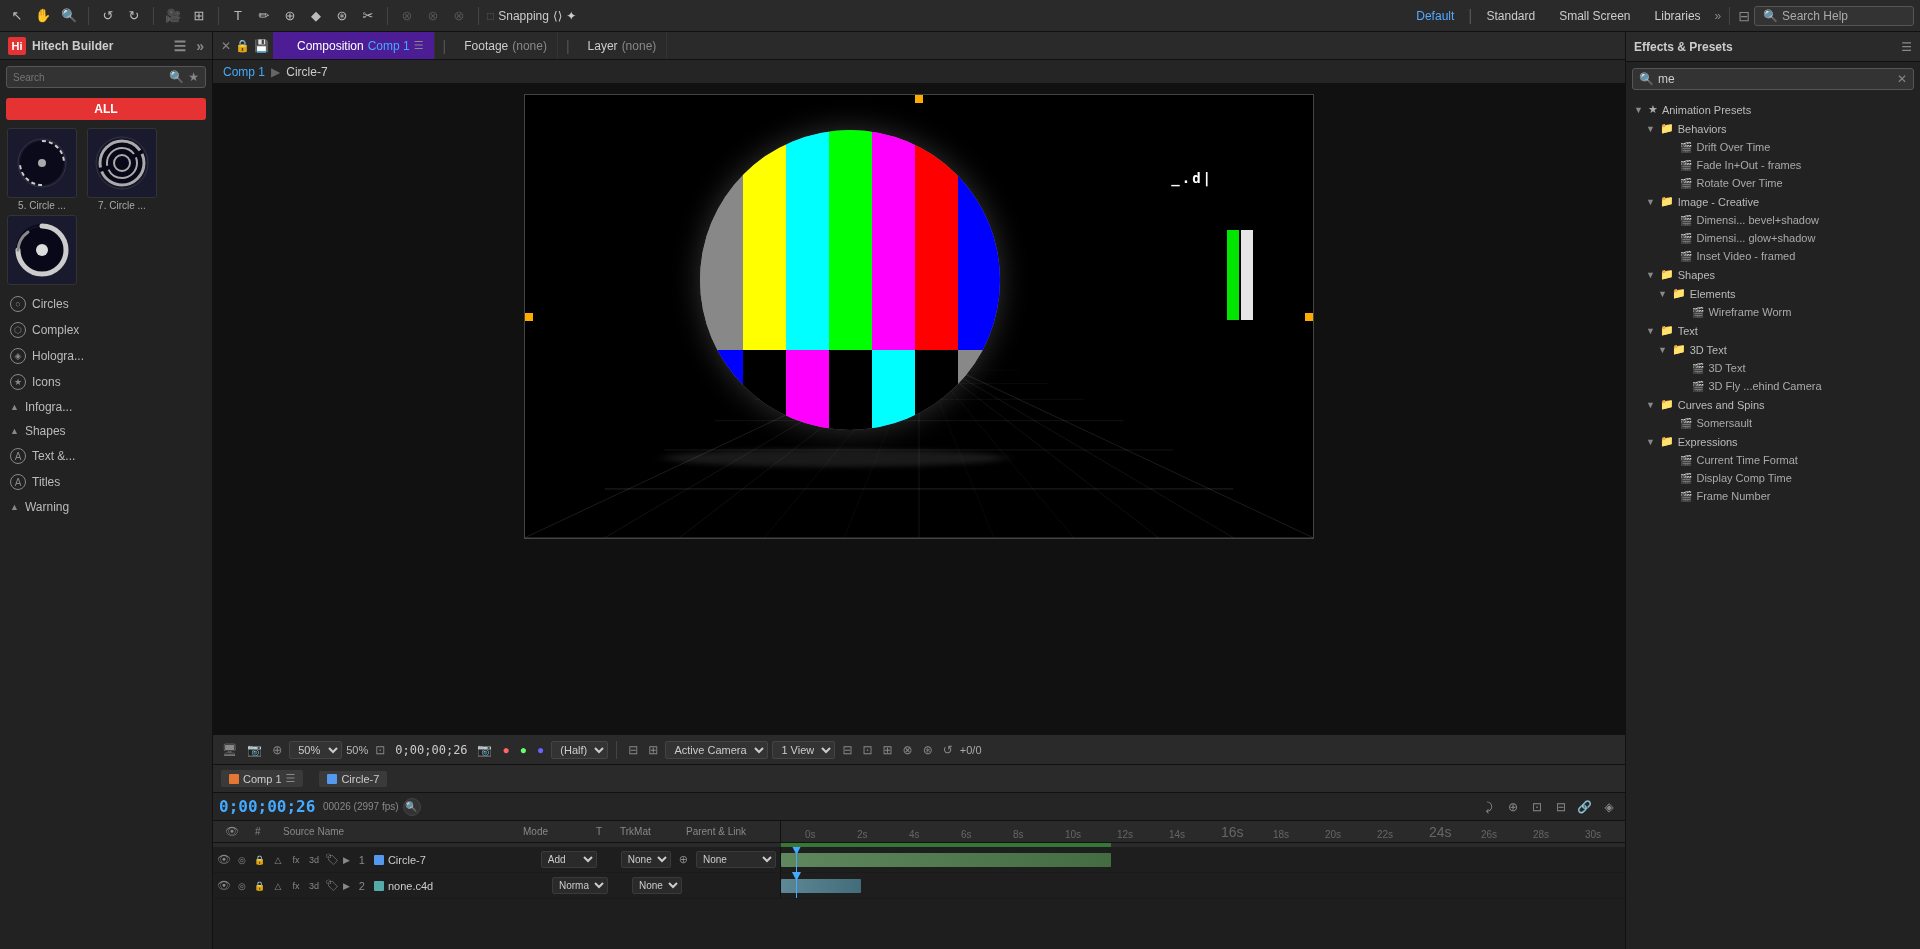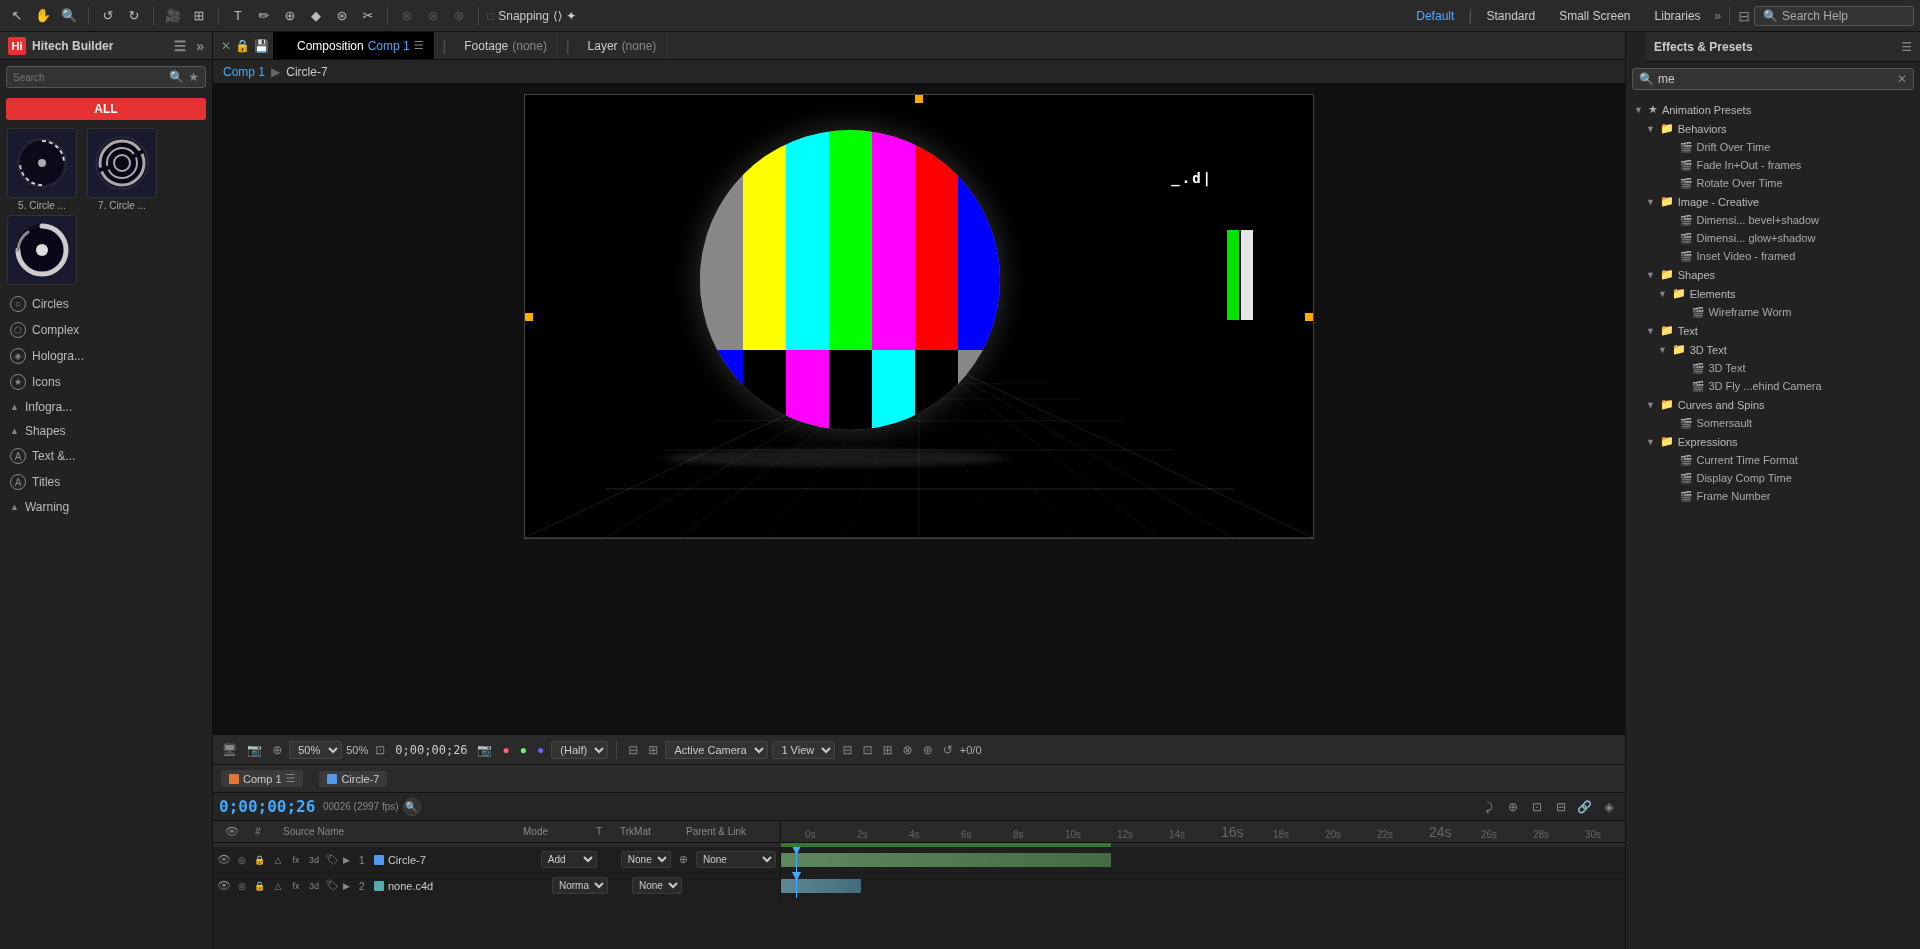--- a/index.html
+++ b/index.html
@@ -237,21 +237,21 @@
       align-items: center;
       padding: 4px 10px;
       gap: 4px;
       color: #ccc;
       font-size: 12px;
       cursor: pointer;
       border-right: 1px solid #333;
       height: 100%;
     }
     .tab-item.active {
-      background: #000000;
+      background: #4c1d95;
       color: white;
       padding-left: 24px;
     }
     .tab-sep {
       color: #555;
       margin: 0 8px;
       font-size: 14px;
     }
 
     
@@ -551,21 +551,20 @@
 
     
     .ep-header {
       height: 30px;
       display: flex;
       align-items: center;
       padding: 0 8px;
       gap: 6px;
       border-bottom: 1px solid #111;
       background: #2a2a2a;
-      margin-left: 20px;
     }
     .ep-title {
       font-size: 12px;
       font-weight: bold;
       color: #ccc;
       flex: 1;
     }
     .ep-menu-btn {
       color: #888;
       cursor: pointer;

